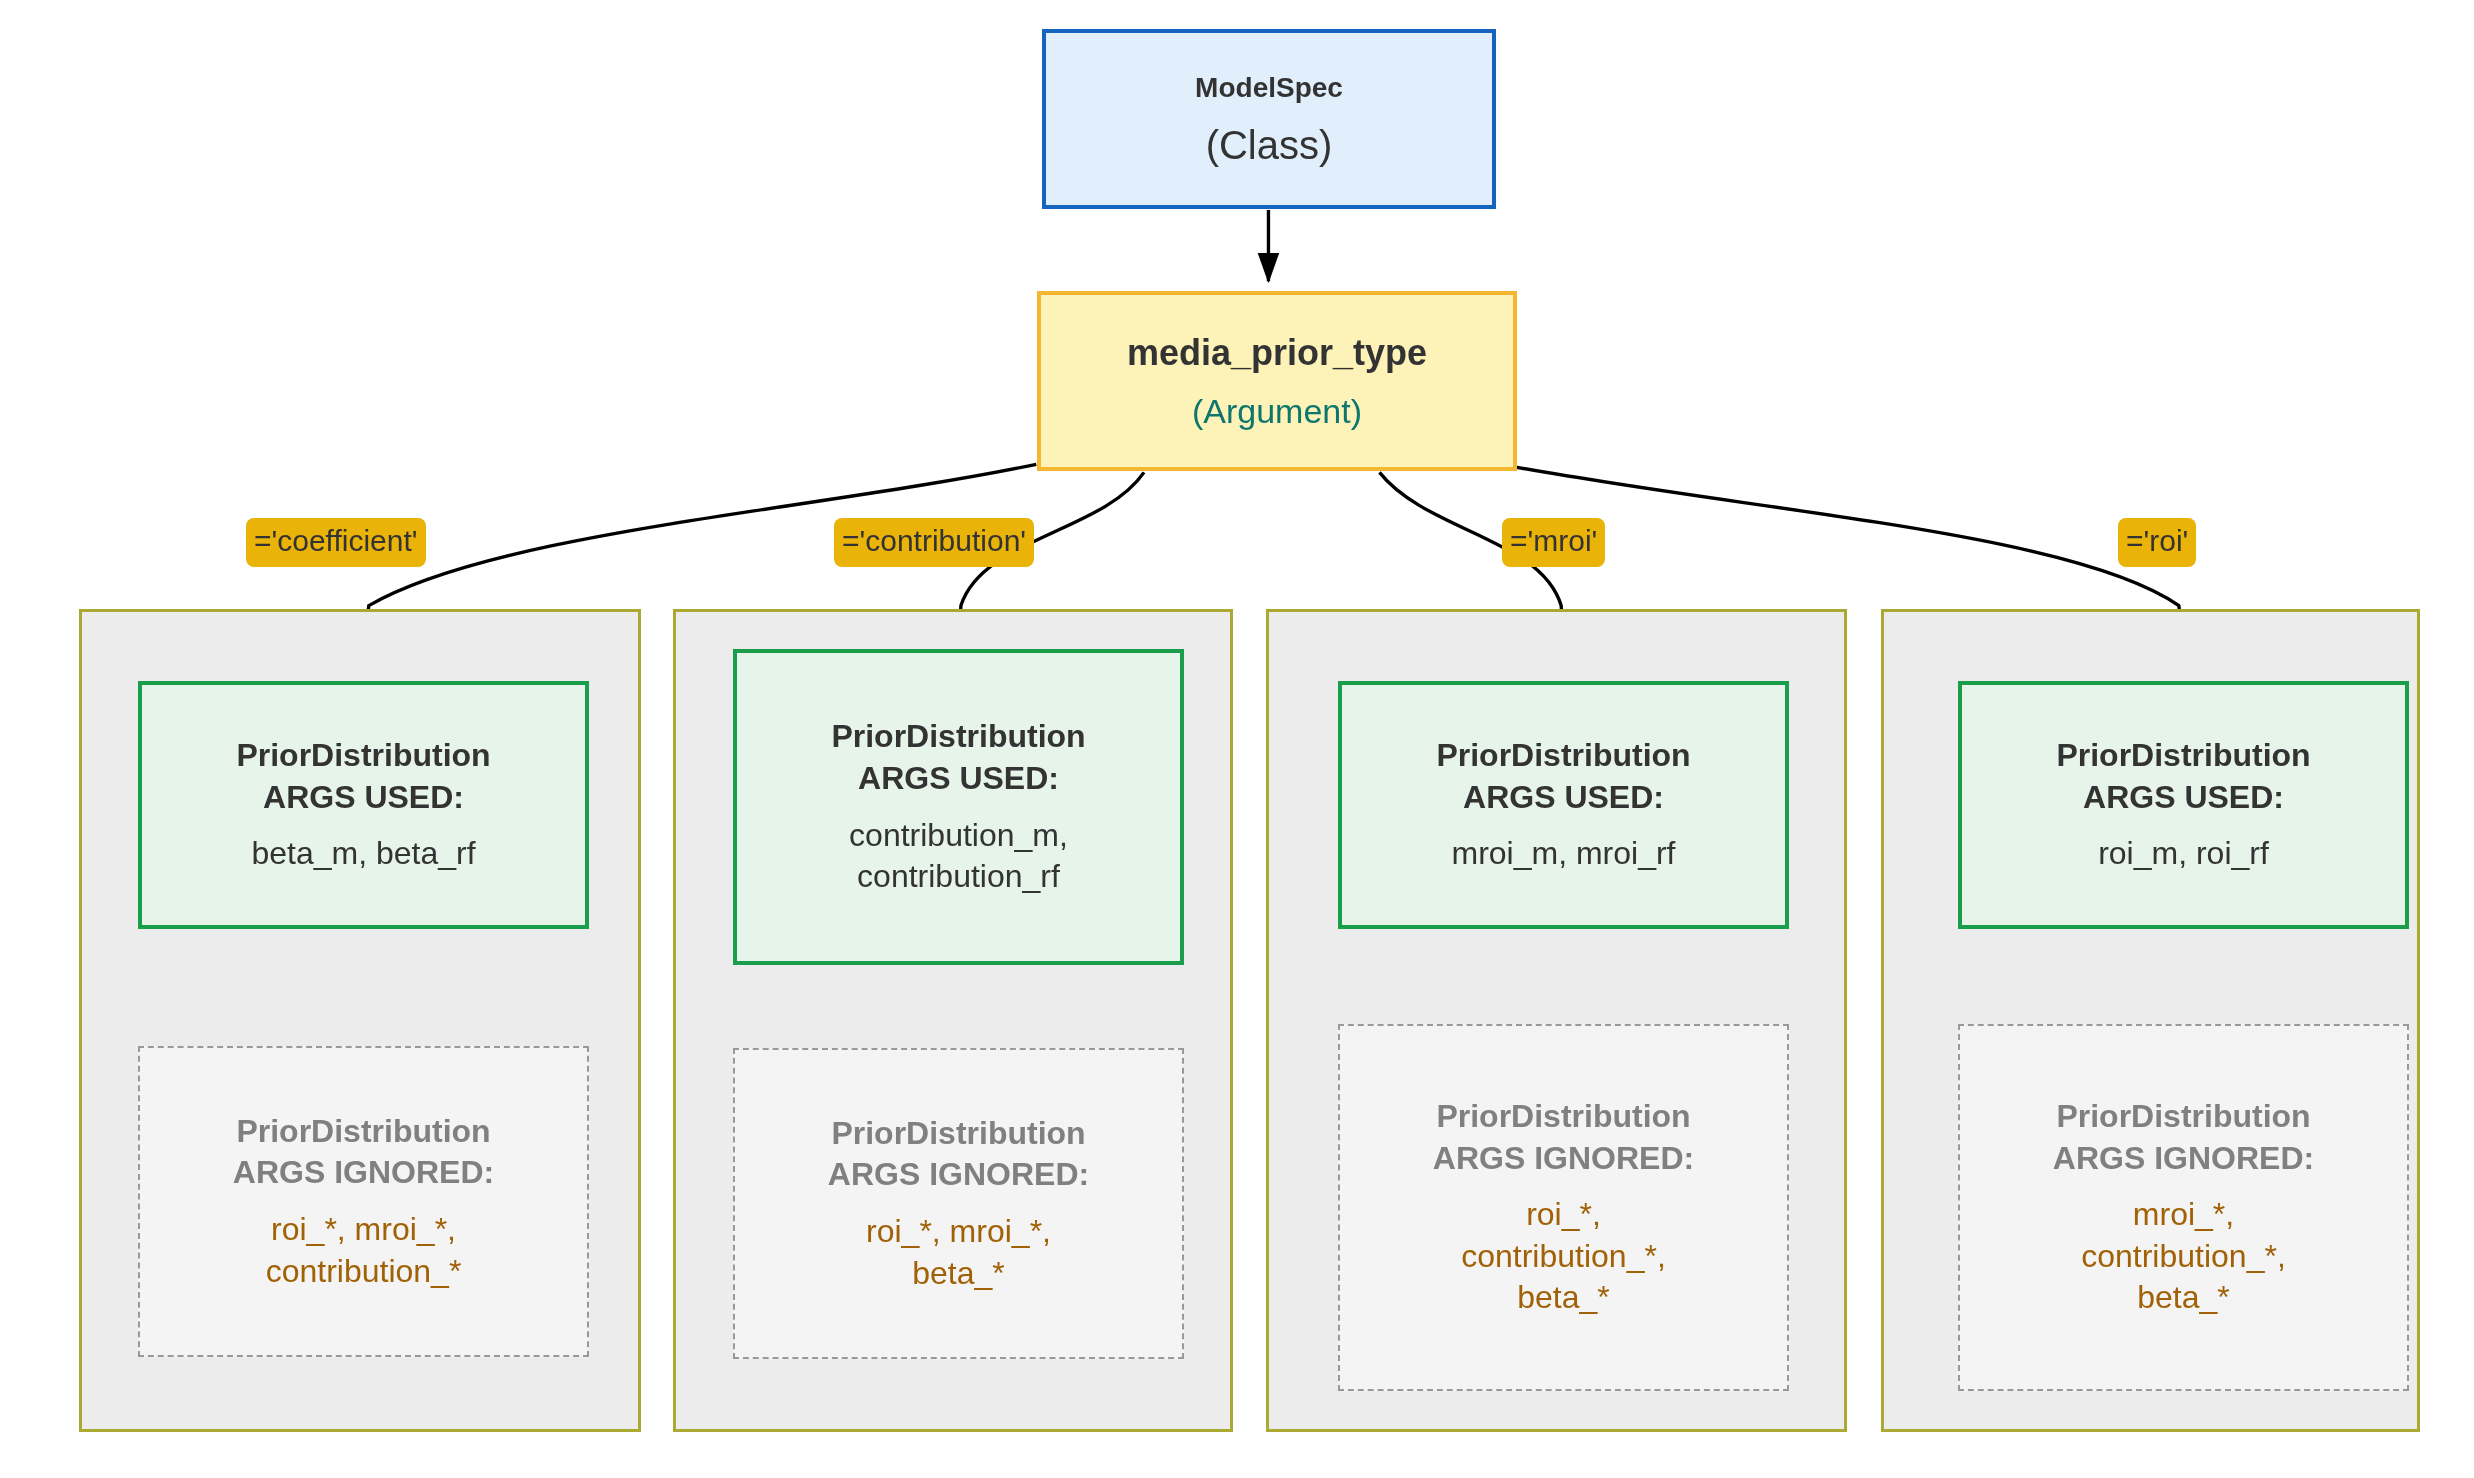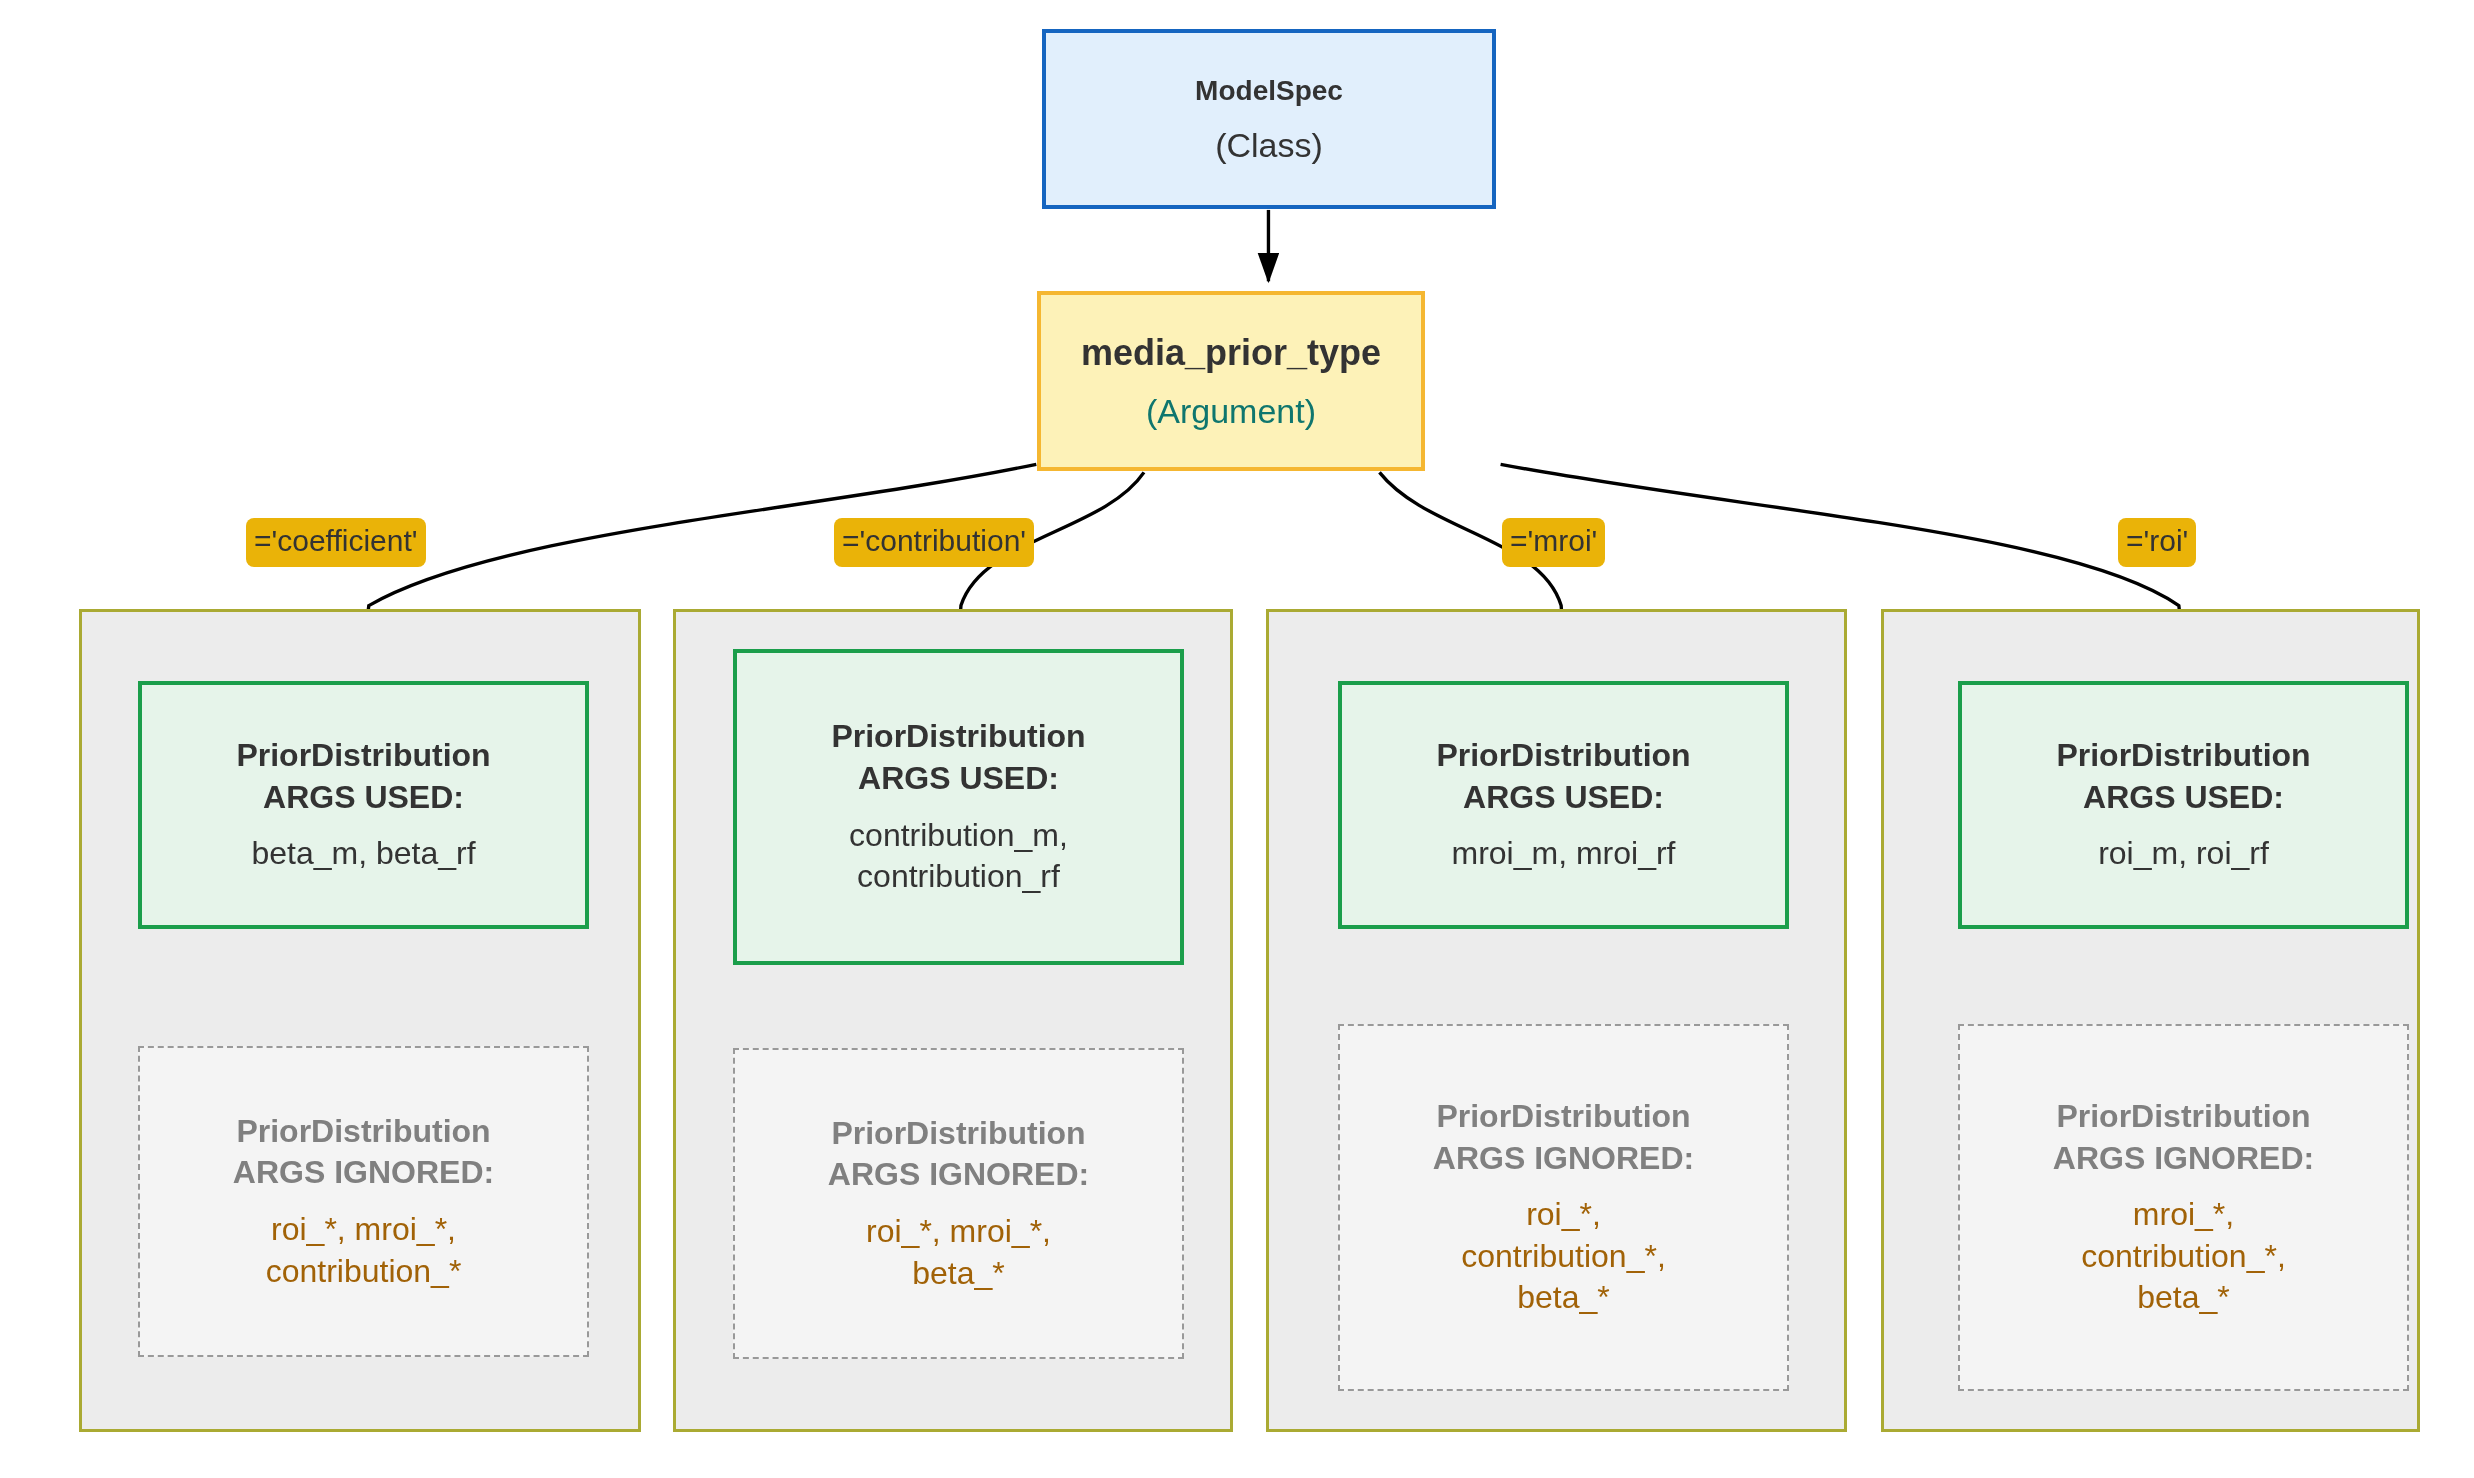--- a/index.html
+++ b/index.html
@@ -7,21 +7,21 @@
   #canvas{position:relative;width:2475px;height:1479px;background:#ffffff;}
 
   svg.edges{position:absolute;left:0;top:0;width:2475px;height:1479px;pointer-events:none;}
 
   .node{position:absolute;box-sizing:border-box;display:flex;flex-direction:column;
         align-items:center;justify-content:center;text-align:center;}
 
   
   .n-class{background:#e1effc;border:4px solid #1565c0;}
   .n-class .t1{font-size:28px;font-weight:bold;color:#333333;line-height:1.0;}
-  .n-class .t2{font-size:34px;color:#333333;line-height:1.0;margin-top:23px;}
+  .n-class .t2{font-size:40px;color:#333333;line-height:1.0;margin-top:23px;}
 
   
   .n-arg{background:#fdf2b8;border:4px solid #f5b731;}
   .n-arg .t1{font-size:36px;font-weight:bold;color:#333333;line-height:1.0;}
   .n-arg .t2{font-size:34px;color:#0f766e;line-height:1.0;margin-top:23px;}
 
   
   .container{position:absolute;box-sizing:border-box;background:#ececec;
              border:3.4px solid #aaaa33;}
 
@@ -62,21 +62,21 @@
     <path d="M1424,1434 L1424,1558" stroke="#555555" stroke-width="4" fill="none" stroke-dasharray="10,14"></path>
     <path d="M2324,1380 L2324,1522" stroke="#555555" stroke-width="4" fill="none" stroke-dasharray="10,14"></path>
     <path d="M3245,1380 L3245,1522" stroke="#555555" stroke-width="4" fill="none" stroke-dasharray="10,14"></path>
   </svg>
 
   <div class="node n-class" style="left:1042px;top:29px;width:454px;height:180px;">
     <div class="t1">ModelSpec</div>
     <div class="t2">(Class)</div>
   </div>
 
-  <div class="node n-arg" style="left:1037px;top:291px;width:388px;height:180px;text-align:right;">
+  <div class="node n-arg" style="left:1037px;top:291px;width:480px;height:180px;text-align:right;">
     <div class="t1">media_prior_type</div>
     <div class="t2">(Argument)</div>
   </div>
 
   <div class="elabel" style="left:246px;top:518px;">='coefficient'</div>
   <div class="elabel" style="left:834px;top:518px;">='contribution'</div>
   <div class="elabel" style="left:1502px;top:518px;">='mroi'</div>
   <div class="elabel" style="left:2118px;top:518px;">='roi'</div>
 
   <div class="container" style="left:79px;top:609px;width:562px;height:823px;"></div>

